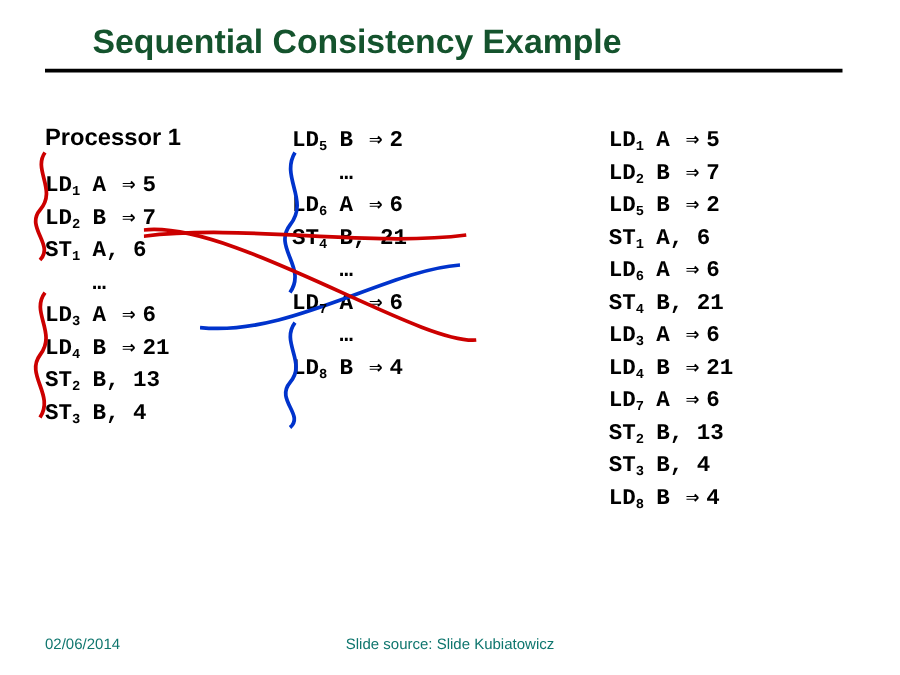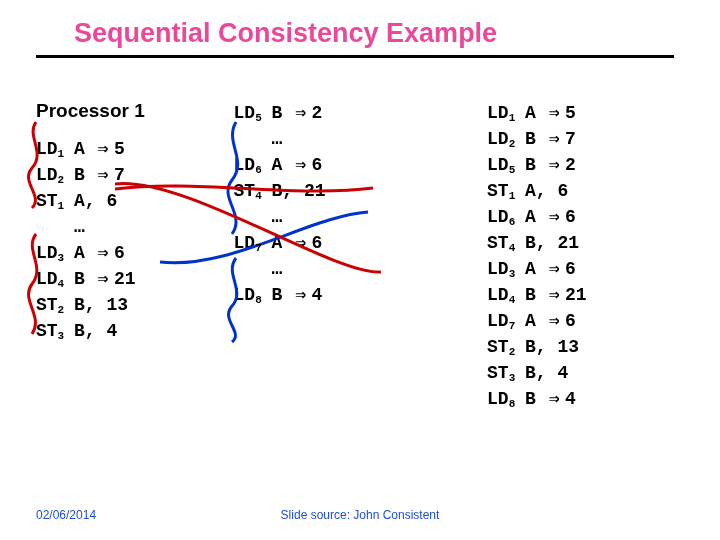--- a/index.html
+++ b/index.html
@@ -1,36 +1,36 @@
 <!DOCTYPE html>
 <html><head>
 <meta charset="utf-8">
 <style>
   * { margin: 0; padding: 0; box-sizing: border-box; }
   html, body { width: 720px; height: 540px; background: #fff; font-family: Arial, Helvetica, sans-serif; }
   .slide { position: relative; width: 720px; height: 540px; padding: 16px 36px 0 36px; }
-  .title { font-size: 27px; font-weight: bold; color: #ec4899; border-bottom: 3px solid #000; padding: 2px 0 6px 38px; margin-right: 10px; }
+  .title { font-size: 27px; font-weight: bold; color: #14532d; border-bottom: 3px solid #000; padding: 2px 0 6px 38px; margin-right: 10px; }
   .cols { display: flex; margin-top: 42px; }
   .col { }
   .col-h { font-size: 19px; font-weight: bold; margin-bottom: 14px; color: #000; }
   .c1 { width: 200px; }
   .c2 { width: 206px; }
   .c3 { width: 250px; }
   .c3 .col-h { white-space: nowrap; }
   .c3 .rows { padding-left: 50px; }
   .rows { font-family: "Courier New", monospace; font-size: 18px; font-weight: bold; color: #000; }
   .row { display: flex; align-items: baseline; height: 26px; line-height: 26px; }
   .op  { display: inline-flex; align-items: baseline; width: 38px; }
   .sub { font-size: 11px; position: relative; top: 3px; }
   .reg { width: 18px; text-align: left; }
   .val { width: 28px; text-align: left; }
   .arrow { width: 22px; text-align: center; color: #000; }
   .stv { }
   .ell { padding-left: 38px; }
-  .footer { position: absolute; bottom: 18px; left: 0; width: 720px; display: flex; justify-content: space-between; padding: 0 36px; font-size: 12px; color: #1d4ed8; font-family: Arial, sans-serif; }
+  .footer { position: absolute; bottom: 18px; left: 0; width: 720px; display: flex; justify-content: space-between; padding: 0 36px; font-size: 12px; color: #0f766e; font-family: Arial, sans-serif; }
   .footer .src { position: absolute; left: 50%; transform: translateX(-50%); }
   svg.squig { position: absolute; pointer-events: none; }
 </style>
 </head>
 <body>
 
 <div class="slide">
   <div class="title">Sequential Consistency Example</div>
 
   <svg class="squig" style="left:22px; top:120px;" width="24" height="90">
@@ -283,16 +283,16 @@
             <span class="arrow">⇒</span>
             <span class="val">4</span>
           </div>
       </div>
     </div>
 
   </div>
 
   <div class="footer">
     <span>02/06/2014</span>
-    <span class="src">Slide source: John Consistent</span>
+    <span class="src">Slide source: Slide Kubiatowicz</span>
     <span></span>
   </div>
 </div>
 
 </body></html>

